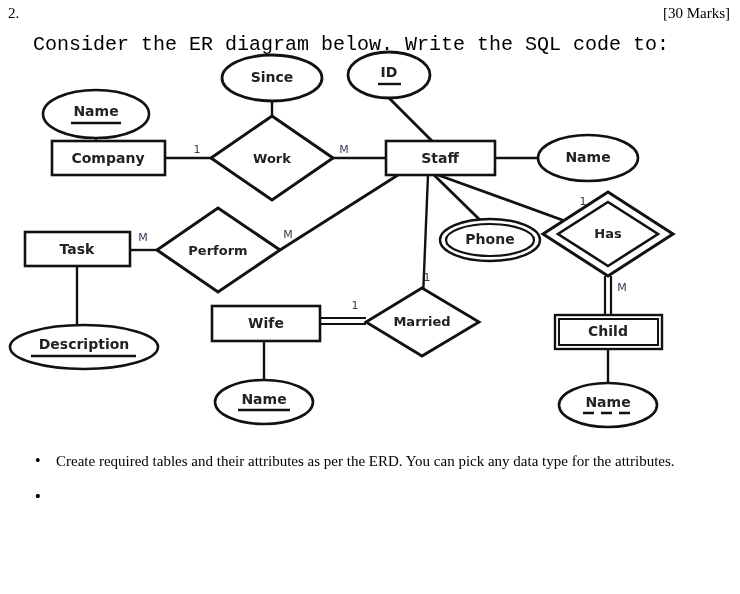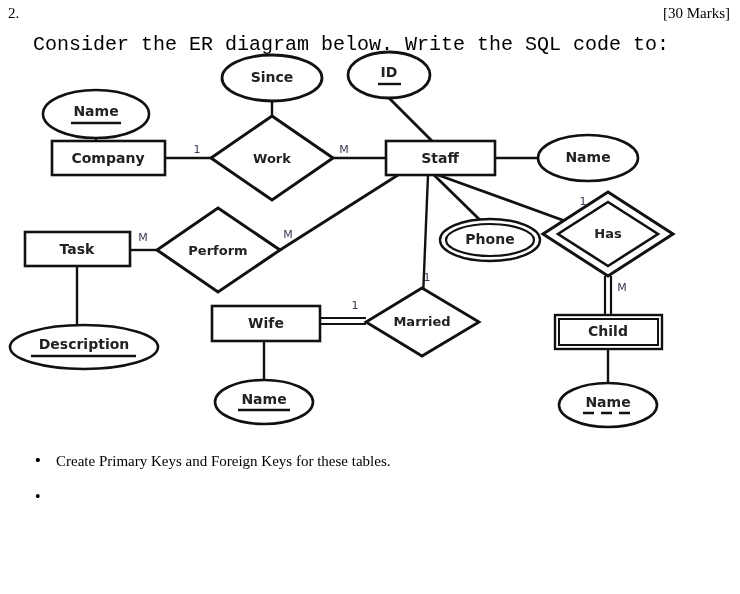--- a/index.html
+++ b/index.html
@@ -253,21 +253,21 @@
   <text class="er-card" x="355" y="272">1</text>
   <text class="er-card" x="583" y="168">1</text>
   <text class="er-card" x="622" y="254">M</text>
 
 </svg>
 </div>
 
 <div id="task-list">
   <div class="task-item">
     <span class="task-bullet">•</span>
+    <span>Create required tables and their attributes as per the ERD. You can pick any data type for the attributes.</span>
   </div>
   <div class="task-item">
     <span class="task-bullet">•</span>
-    <span>Create Primary Keys and Foreign Keys for these tables.</span>
   </div>
   <div class="task-item">
     <span class="task-bullet">•</span>
   </div>
 </div>
 
 </body></html>

